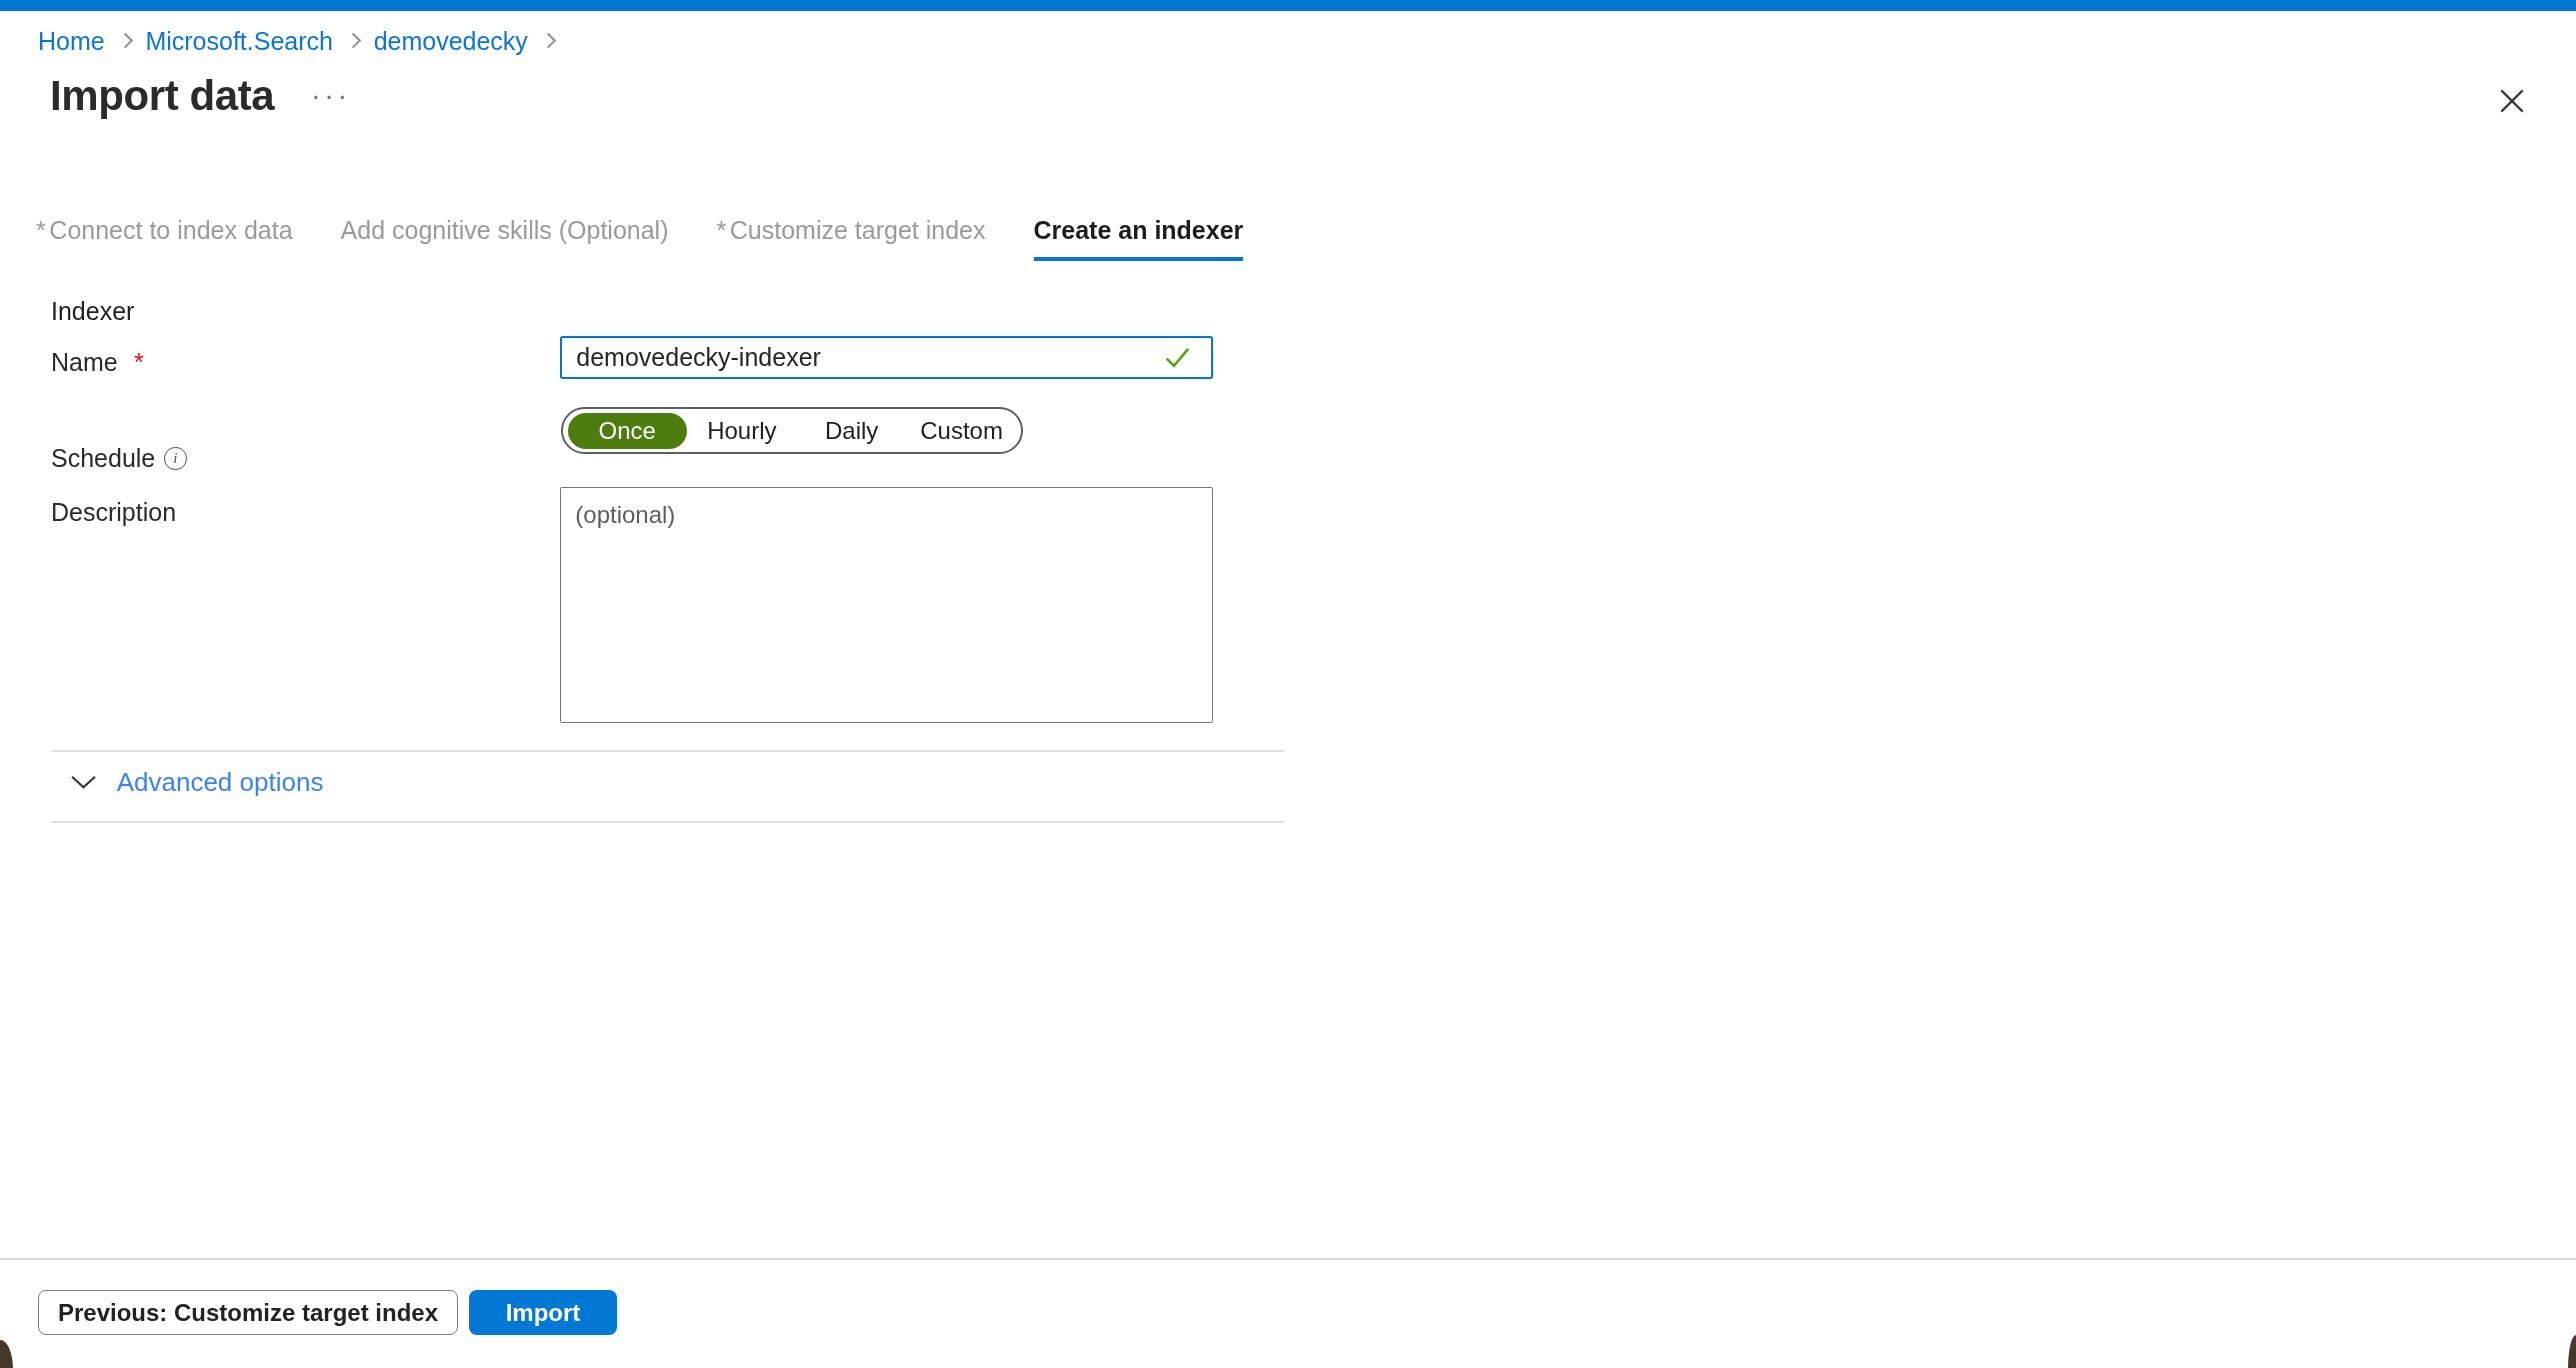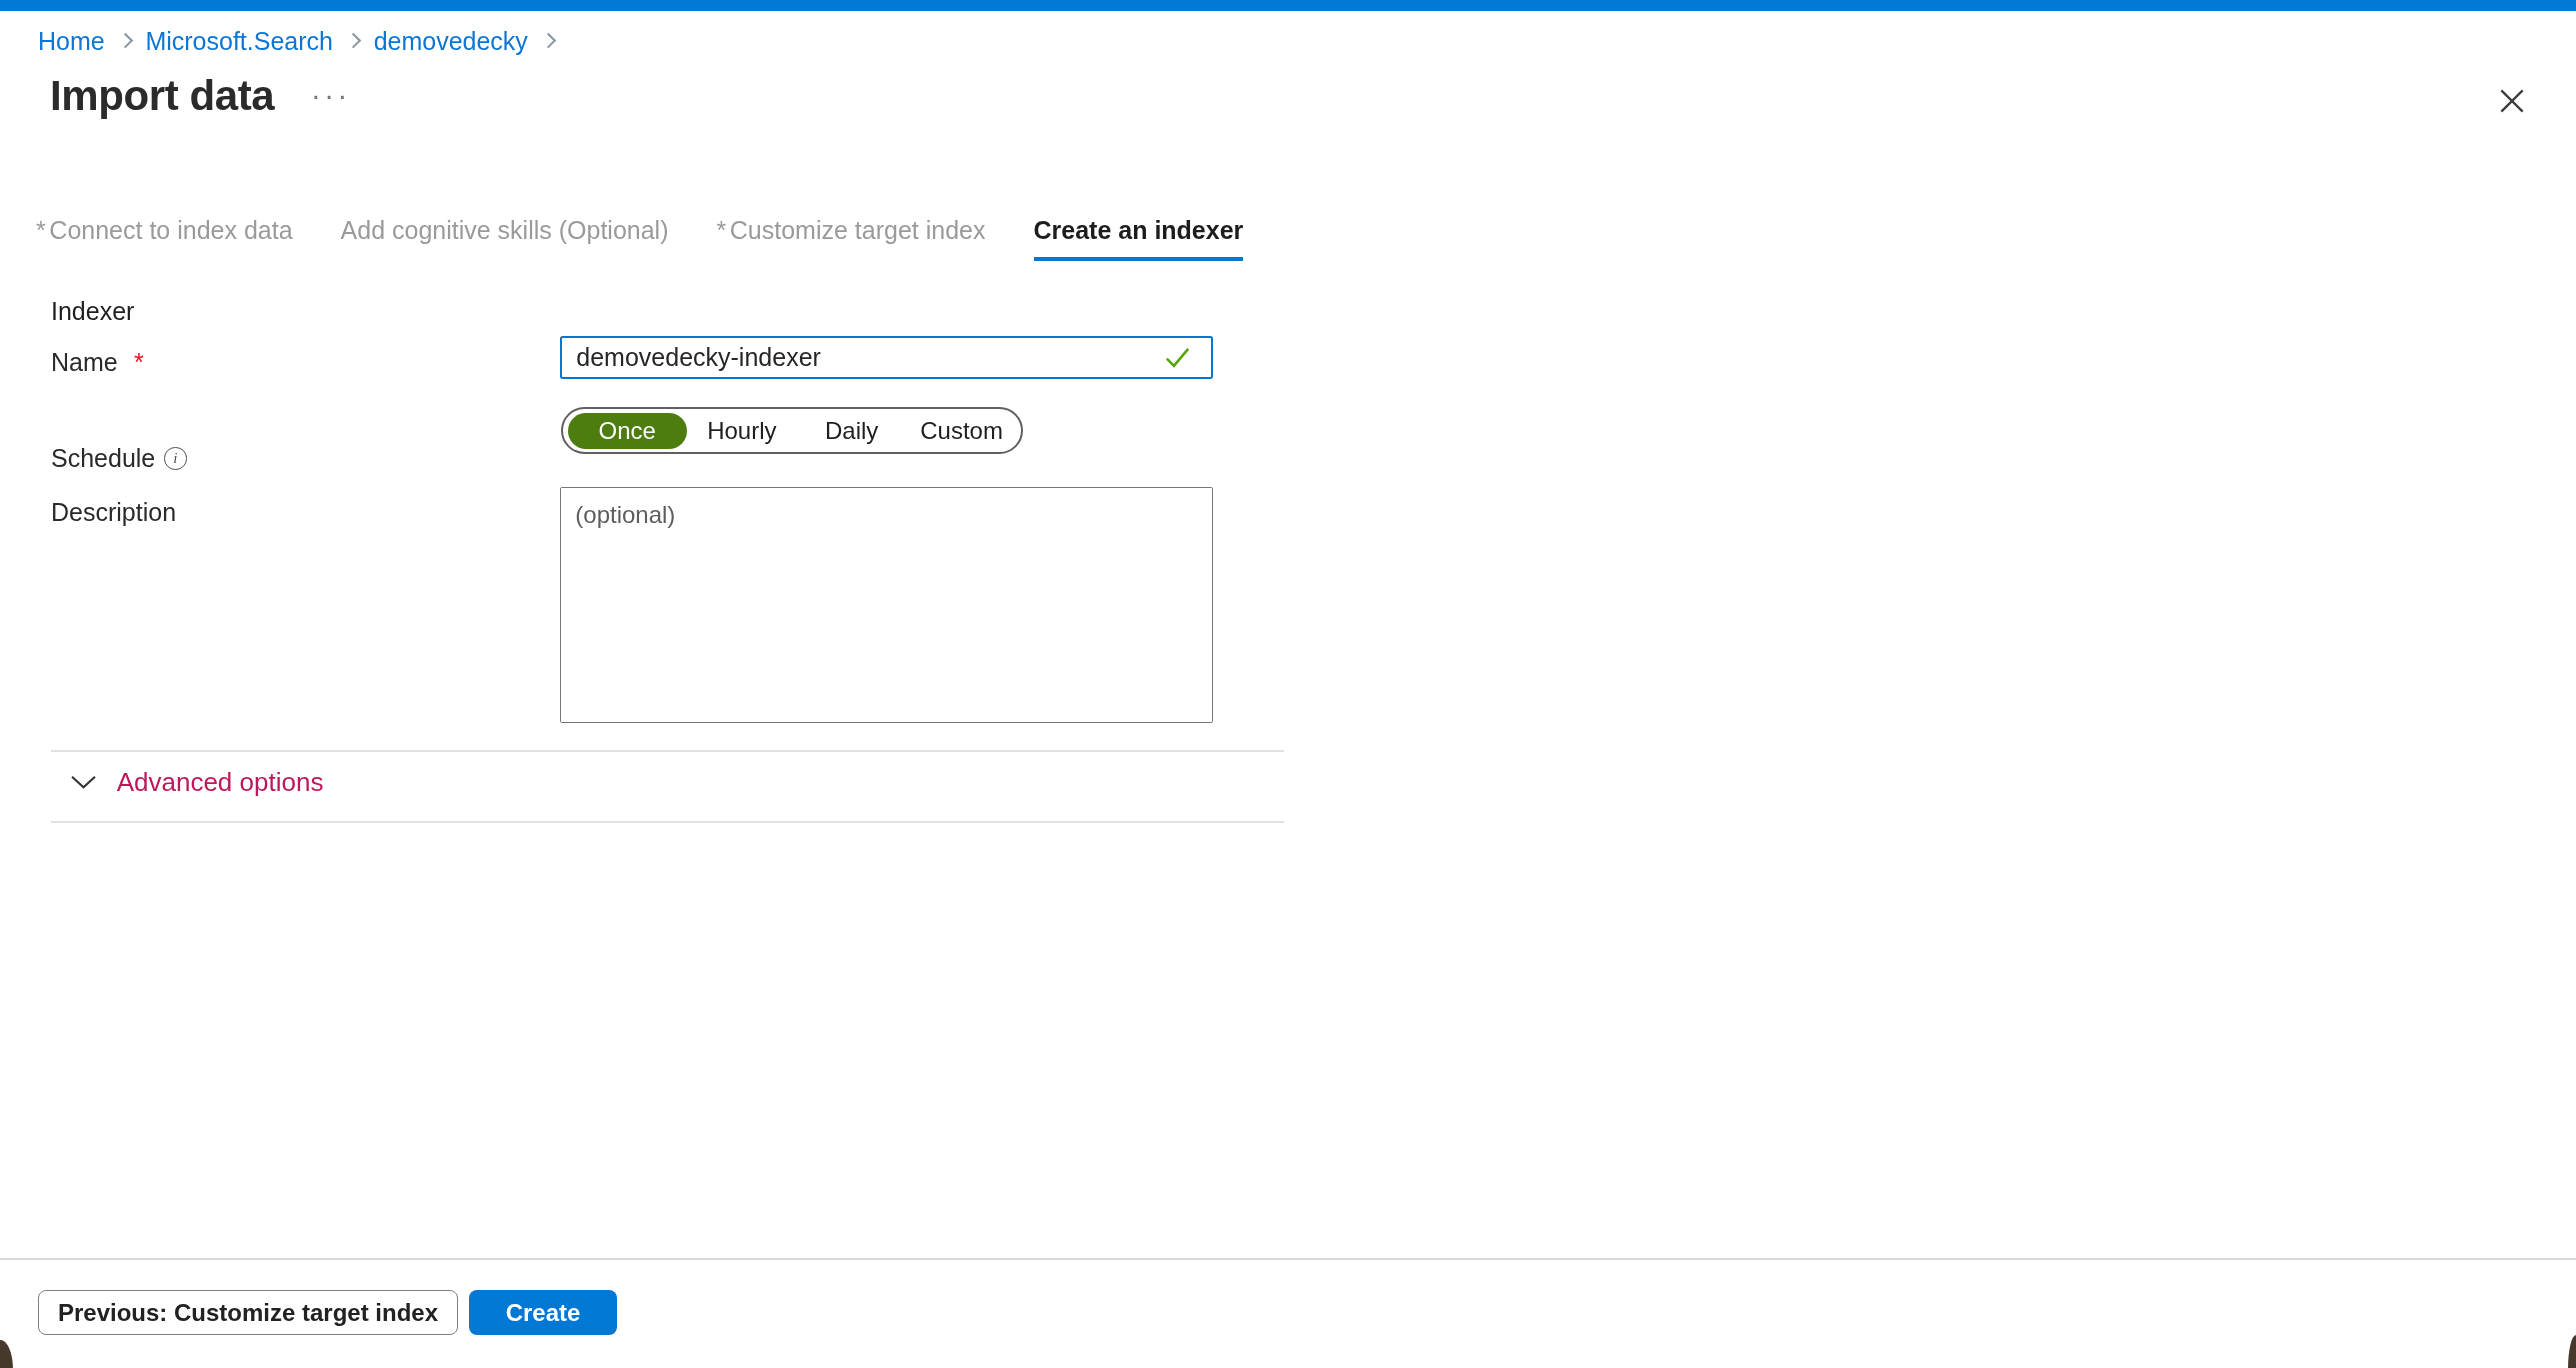--- a/index.html
+++ b/index.html
@@ -65,21 +65,21 @@
     position:absolute; left:560px; top:487px; width:653px; height:236px;
     border:1.8px solid #767676; border-radius:1.8px; resize:none; outline:none;
     font-family:"Liberation Sans", sans-serif; font-size:24px; color:#262626;
     padding:12.5px 14.3px;
   }
   .textarea-input::placeholder { color:#5d5d5d; opacity:1; }
 
   .divider { position:absolute; left:51px; width:1233px; height:1.8px; background:#e1e1e1; }
 
   .advanced-row { position:absolute; left:70px; top:767px; display:flex; align-items:center; gap:19.7px; cursor:pointer; }
-  .advanced-label { font-size:26px; color:#be185d; }
+  .advanced-label { font-size:26px; color:#3b82f6; }
 
   
   .footer-divider { position:absolute; left:0; top:1258px; width:2576px; height:1.8px; background:#d8d8d8; }
   .btn {
     position:absolute; top:1290px; height:45px; display:flex; align-items:center; justify-content:center;
     font-family:"Liberation Sans", sans-serif; font-size:24px; font-weight:700; cursor:pointer;
     border-radius:8px;
   }
   .btn-previous { left:38px; width:420px; background:#fff; border:1.8px solid #7d7d7d; color:#222; }
   .btn-submit { left:469px; width:148px; background:#0078d4; border:none; color:#fff; }
@@ -157,17 +157,17 @@
 <div class="advanced-row">
   <svg width="27" height="15" viewBox="0 0 30 17">
     <polyline points="2,2 15,14 28,2" fill="none" stroke="#333" stroke-width="2.4"></polyline>
   </svg>
   <span class="advanced-label">Advanced options</span>
 </div>
 <div class="divider" style="top:821px;"></div>
 
 <div class="footer-divider"></div>
 <button class="btn btn-previous">Previous: Customize target index</button>
-<button class="btn btn-submit">Create</button>
+<button class="btn btn-submit">Import</button>
 
 <div class="corner-left"></div>
 <div class="corner-right"></div>
 
 
 </body></html>

